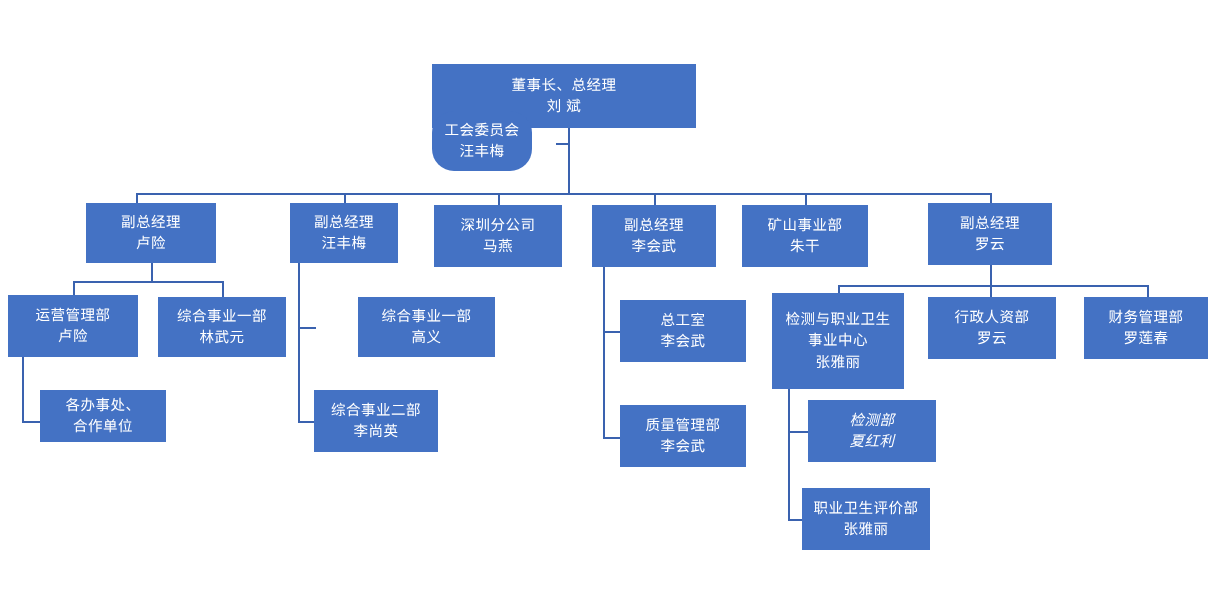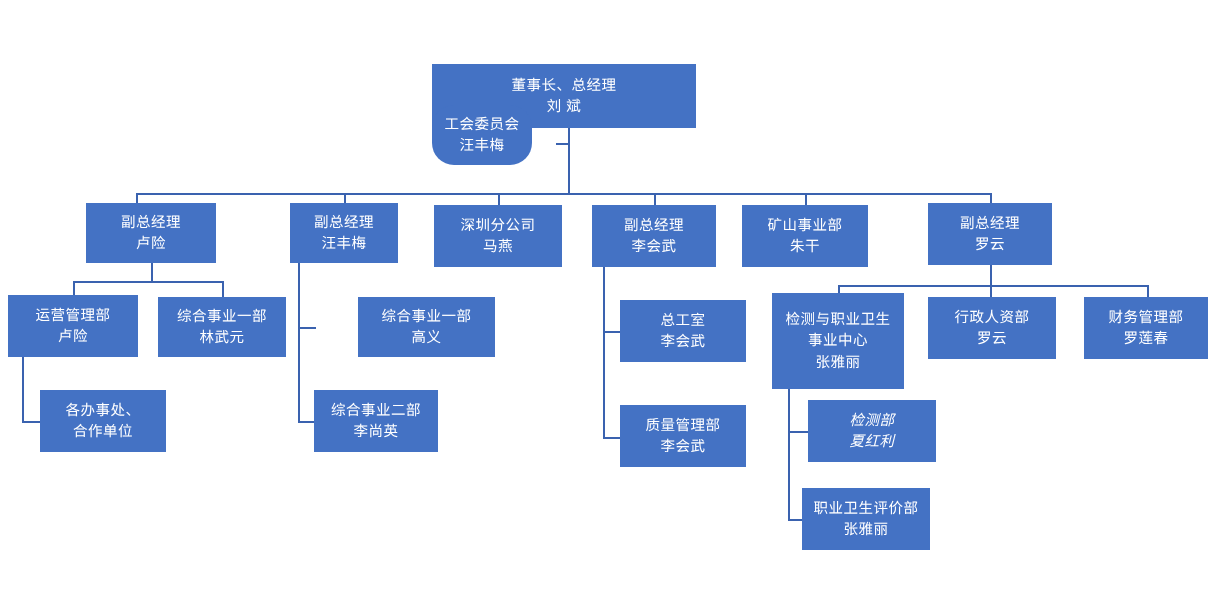--- a/index.html
+++ b/index.html
@@ -76,21 +76,21 @@
       <div class="conn v" style="left: 1147px; top: 285px; height: 14px;"></div>
       <div class="conn v" style="left: 788px; top: 371px; height: 150px;"></div>
       <div class="conn h" style="left: 788px; top: 431px; width: 22px;"></div>
       <div class="conn h" style="left: 788px; top: 519px; width: 16px;"></div>
     </div>
   <div id="node-layer">
       <div class="node" style="left: 432px; top: 24px; width: 264px; height: 64px; margin-top: 40px;">
         <span class="ln">董事长、总经理</span>
         <span class="ln">刘 斌</span>
       </div>
-      <div class="node" style="left: 432px; top: 105px; width: 100px; height: 60px; border-radius: 22px;">
+      <div class="node" style="left: 432px; top: 111px; width: 100px; height: 60px; border-radius: 22px;">
         <span class="ln">工会委员会</span>
         <span class="ln">汪丰梅</span>
       </div>
       <div class="node" style="left: 86px; top: 203px; width: 130px; height: 60px;">
         <span class="ln">副总经理</span>
         <span class="ln">卢险</span>
       </div>
       <div class="node" style="left: 290px; top: 203px; width: 108px; height: 60px;">
         <span class="ln">副总经理</span>
         <span class="ln">汪丰梅</span>
@@ -116,21 +116,21 @@
         <span class="ln">卢险</span>
       </div>
       <div class="node" style="left: 158px; top: 297px; width: 128px; height: 60px;">
         <span class="ln">综合事业一部</span>
         <span class="ln">林武元</span>
       </div>
       <div class="node" style="left: 314px; top: 297px; width: 137px; height: 60px; margin-left: 44px;">
         <span class="ln">综合事业一部</span>
         <span class="ln">高义</span>
       </div>
-      <div class="node" style="left: 40px; top: 390px; width: 126px; height: 62px;">
+      <div class="node" style="left: 40px; top: 390px; width: 126px; height: 52px;">
         <span class="ln">各办事处、</span>
         <span class="ln">合作单位</span>
       </div>
       <div class="node" style="left: 314px; top: 390px; width: 124px; height: 62px;">
         <span class="ln">综合事业二部</span>
         <span class="ln">李尚英</span>
       </div>
       <div class="node" style="left: 620px; top: 300px; width: 126px; height: 62px;">
         <span class="ln">总工室</span>
         <span class="ln">李会武</span>

